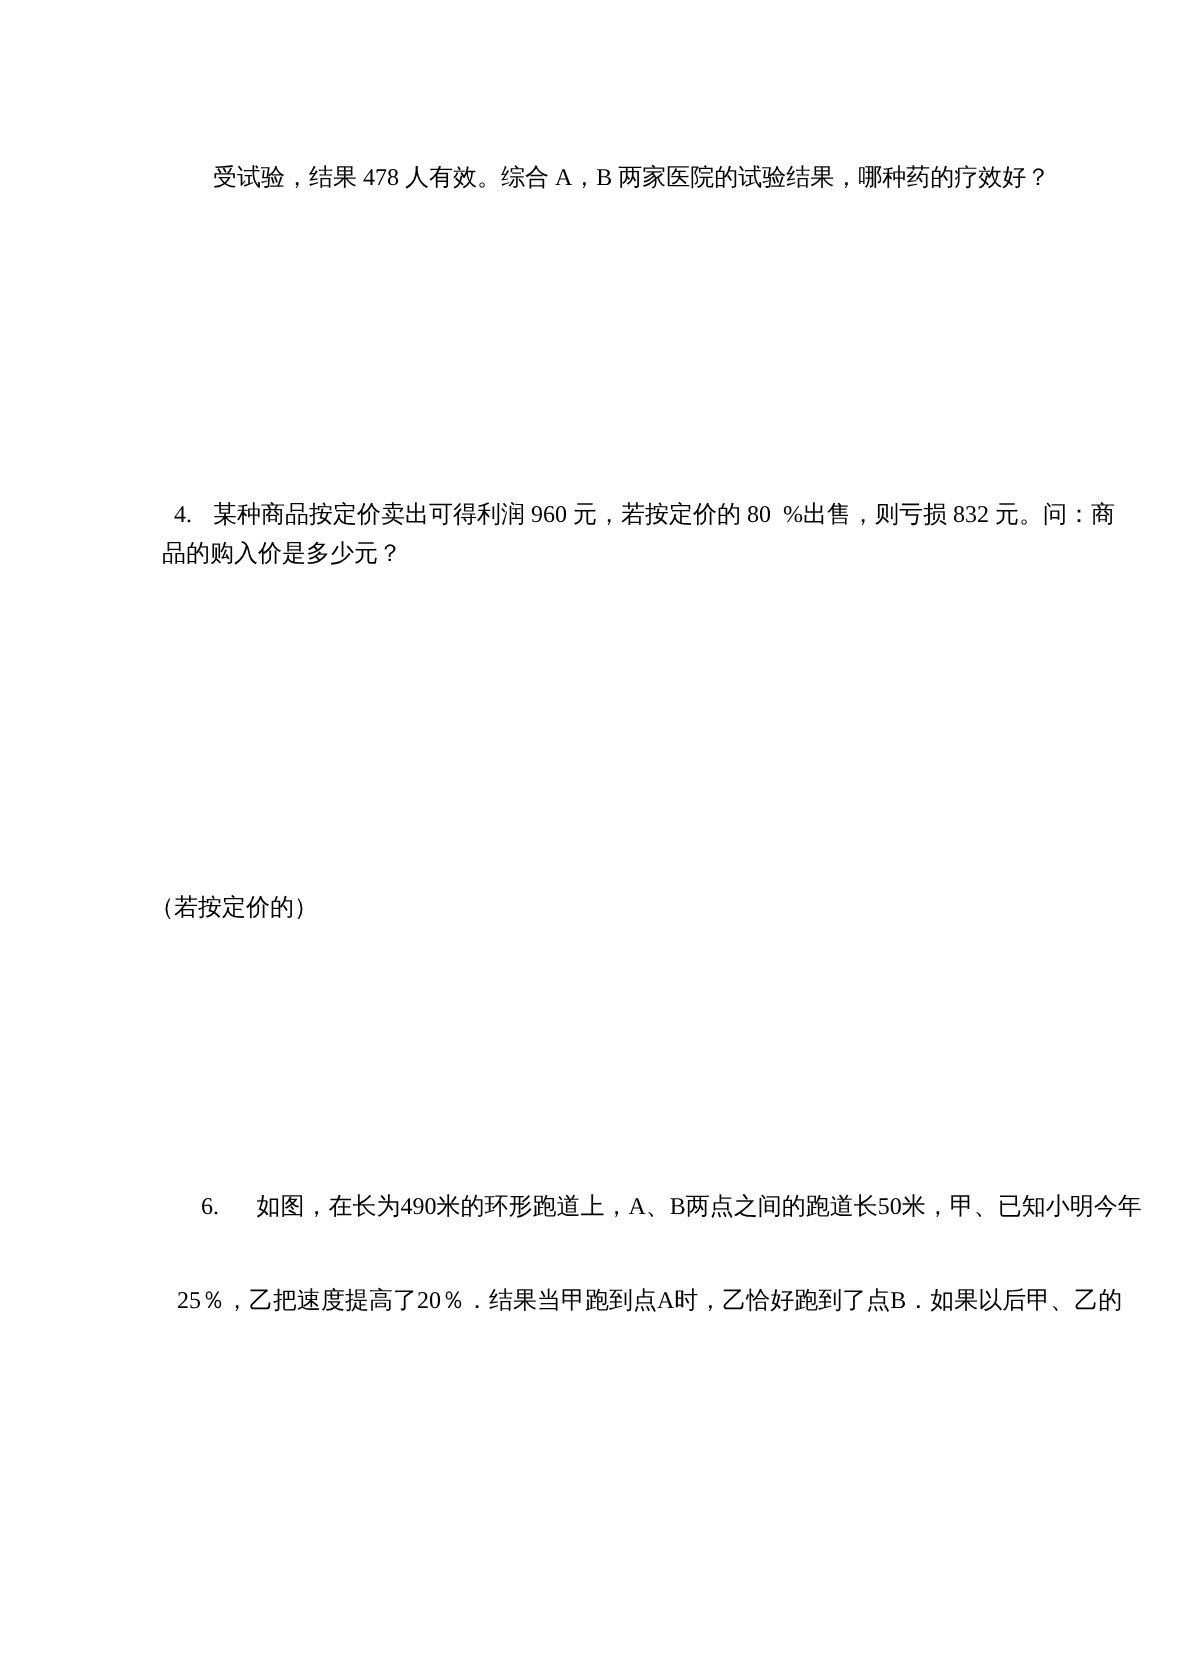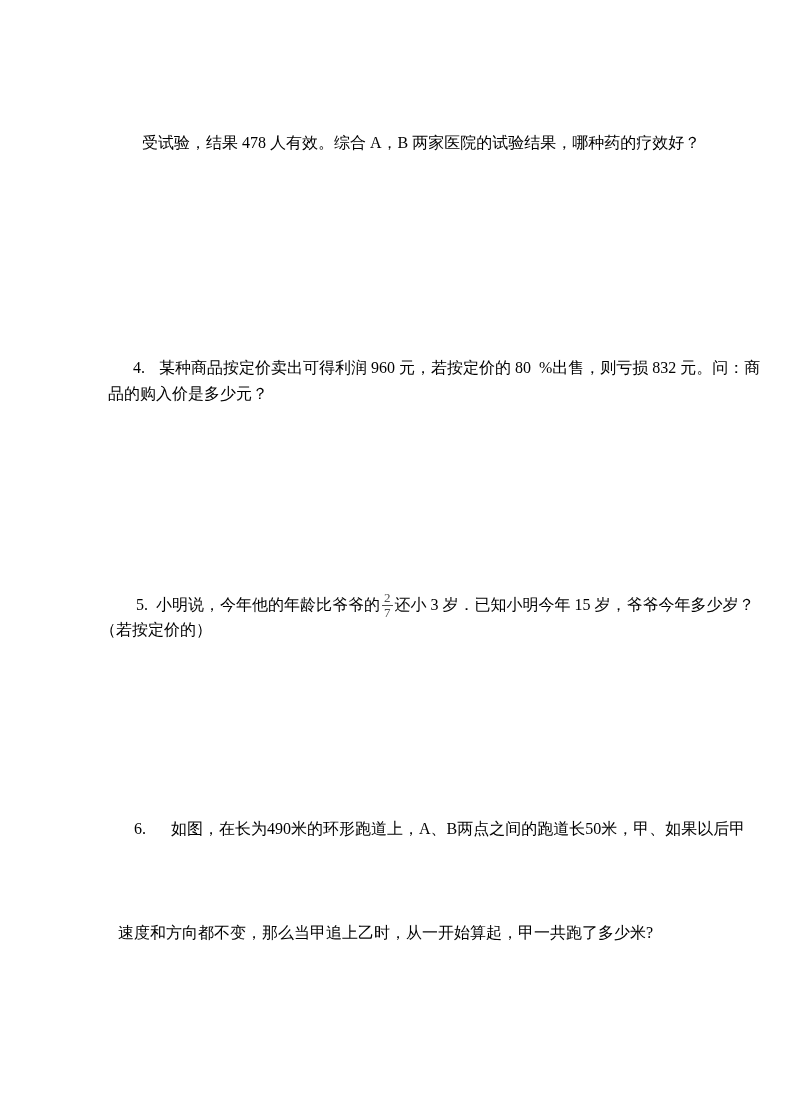--- a/index.html
+++ b/index.html
@@ -15,21 +15,20 @@
     font-family: "Liberation Serif", "DejaVu Serif", serif;
     color: #000000;
     overflow: hidden;
   }
   .line {
     position: absolute;
     font-size: 16px;
     line-height: 19px;
     white-space: pre;
     color: #000000;
-    margin-top: 24px;
   }
   .prob-number {
     display: inline-block;
     white-space: pre;
   }
   .num-w26 { width: 26px; }
   .num-w20 { width: 20px; }
   .num-w37 { width: 37px; }
   .fraction {
     display: inline-block;
@@ -47,44 +46,41 @@
     border-bottom: 1px solid #4a4a4a;
     padding: 0 2px;
   }
   .frac-den {
     display: block;
     padding: 0 2px;
   }
 
   
   .p3-tail  { left: 142px; top: 109px; }
-  .p4-l1    { left: 117px; top: 315px; font-family: Liberation Serif, serif; }
+  .p4-l1    { left: 100px; top: 315px; font-family: Liberation Serif, serif; }
   .p4-l2    { left: 108px; top: 360px; }
   .p5-l1    { left: 120px; top: 549px; }
   .p5-note  { left: 100px; top: 596px; }
   .p6-l1    { left: 118px; top: 776px; }
   .p6-l2    { left: 117px; top: 817px; }
   .p6-l3    { left: 118px; top: 858px; }
   .p6-l4    { left: 118px; top: 899px; }
 </style>
 </head>
 <body>
 
 <div class="page">
 
   <div class="line p3-tail">受试验，结果 478 人有效。综合 A，B 两家医院的试验结果，哪种药的疗效好？</div>
 
   <div class="line p4-l1">
     <span class="prob-number num-w26">4.</span><span>某种商品按定价卖出可得利润 960 元，若按定价的 80  %出售，则亏损 832 元。问：商</span>
   </div>
   <div class="line p4-l2">品的购入价是多少元？</div>
 
-  <div class="line p5-l1">
-    <span class="prob-number num-w20">5.</span><span>小明说，今年他的年龄比爷爷的</span><span class="fraction"><span class="frac-num">2</span><span class="frac-den">7</span></span><span>还小 3 岁．已知小明今年 15 岁，爷爷今年多少岁？</span>
-  </div>
   <div class="line p5-note">（若按定价的）</div>
 
   <div class="line p6-l1">
-    <span class="prob-number num-w37">6.</span><span>如图，在长为490米的环形跑道上，A、B两点之间的跑道长50米，甲、如果以后甲</span>
+    <span class="prob-number num-w37">6.</span><span>如图，在长为490米的环形跑道上，A、B两点之间的跑道长50米，甲、已知小明今年</span>
   </div>
-  <div class="line p6-l4">速度和方向都不变，那么当甲追上乙时，从一开始算起，甲一共跑了多少米?</div>
+  <div class="line p6-l3">25％，乙把速度提高了20％．结果当甲跑到点A时，乙恰好跑到了点B．如果以后甲、乙的</div>
 
 </div>
 
 </body></html>

